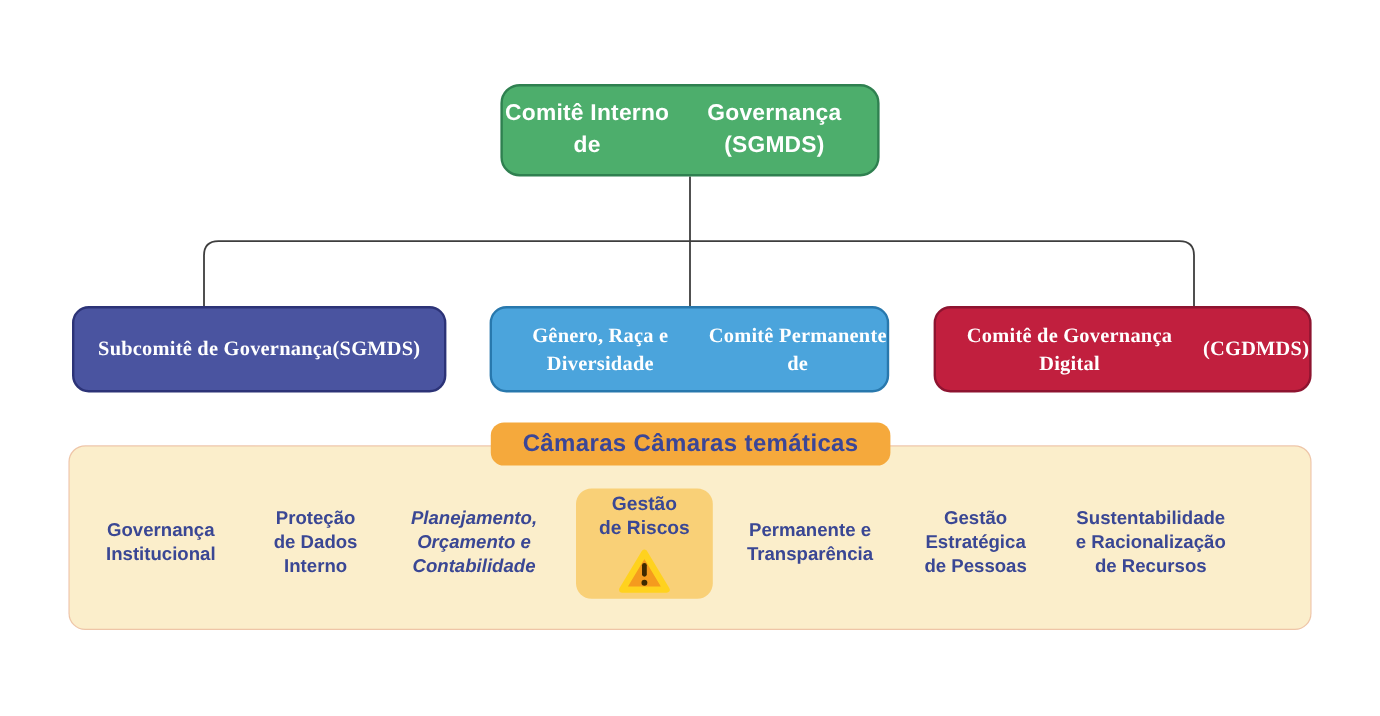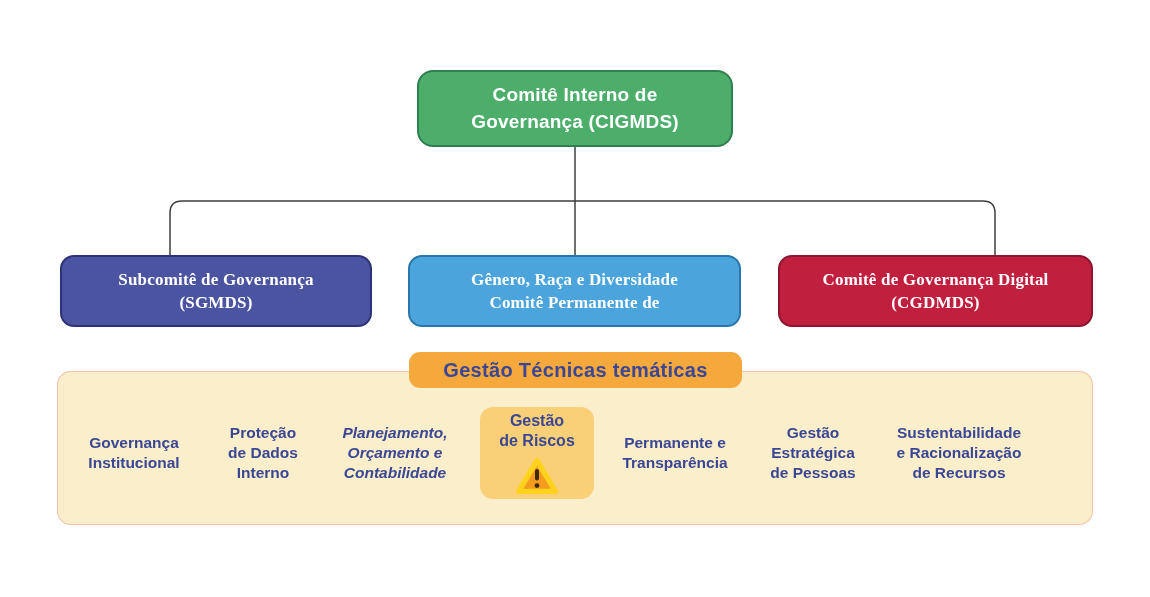--- a/index.html
+++ b/index.html
@@ -6,21 +6,21 @@
   .canvas{
     position:relative;
     width:1150px;height:597px;
     background:#ffffff;
     font-family:"Liberation Sans", sans-serif;
     overflow:hidden;
   }
   .connectors{position:absolute;left:0;top:0;width:1150px;height:597px;pointer-events:none;}
   .node{
     position:absolute;
-    display:flex;flex-direction:column;justify-content:center;align-items:center;
+    display:flex;justify-content:center;align-items:center;
     text-align:center;color:#ffffff;
     border-radius:14px;
     line-height:1.38;
     box-sizing:border-box;
   }
   .node .ln{display:block;font-weight:600;letter-spacing:.2px;}
   .node-root{
     left:417px;top:70px;width:316px;height:77px;
     background:#4DAE6C;border:2px solid #2F8050;border-radius:16px;
     font-size:19px;
@@ -62,21 +62,21 @@
 
 <div class="canvas">
 
   <svg class="connectors" viewBox="0 0 1150 597" xmlns="http://www.w3.org/2000/svg">
     <path d="M575 147 L575 255" fill="none" stroke="#3E3E3E" stroke-width="1.5"></path>
     <path d="M170 255 L170 213 Q170 201 182 201 L983 201 Q995 201 995 213 L995 255" fill="none" stroke="#3E3E3E" stroke-width="1.5"></path>
   </svg>
 
   <div class="node node-root">
     <span class="ln">Comitê Interno de</span>
-    <span class="ln ln2">Governança (CIGMDS)</span>
+    <span class="ln ln2">Governança (SGMDS)</span>
   </div>
 
   <div class="node node-child node-sgmds">
     <span class="ln">Subcomitê de Governança</span>
     <span class="ln">(SGMDS)</span>
   </div>
 
   <div class="node node-child node-cpgrd">
     <span class="ln">Gênero, Raça e Diversidade</span>
     <span class="ln">Comitê Permanente de</span>
@@ -131,16 +131,16 @@
 
     <div class="chamber-item" style="left:901px;top:81px;">
       <span class="ln">Sustentabilidade</span>
       <span class="ln">e Racionalização</span>
       <span class="ln">de Recursos</span>
     </div>
 
   </div>
 
   <div class="badge">
-    <span>Gestão Técnicas temáticas</span>
+    <span>Câmaras Câmaras temáticas</span>
   </div>
 
 </div>
 
 </body></html>

